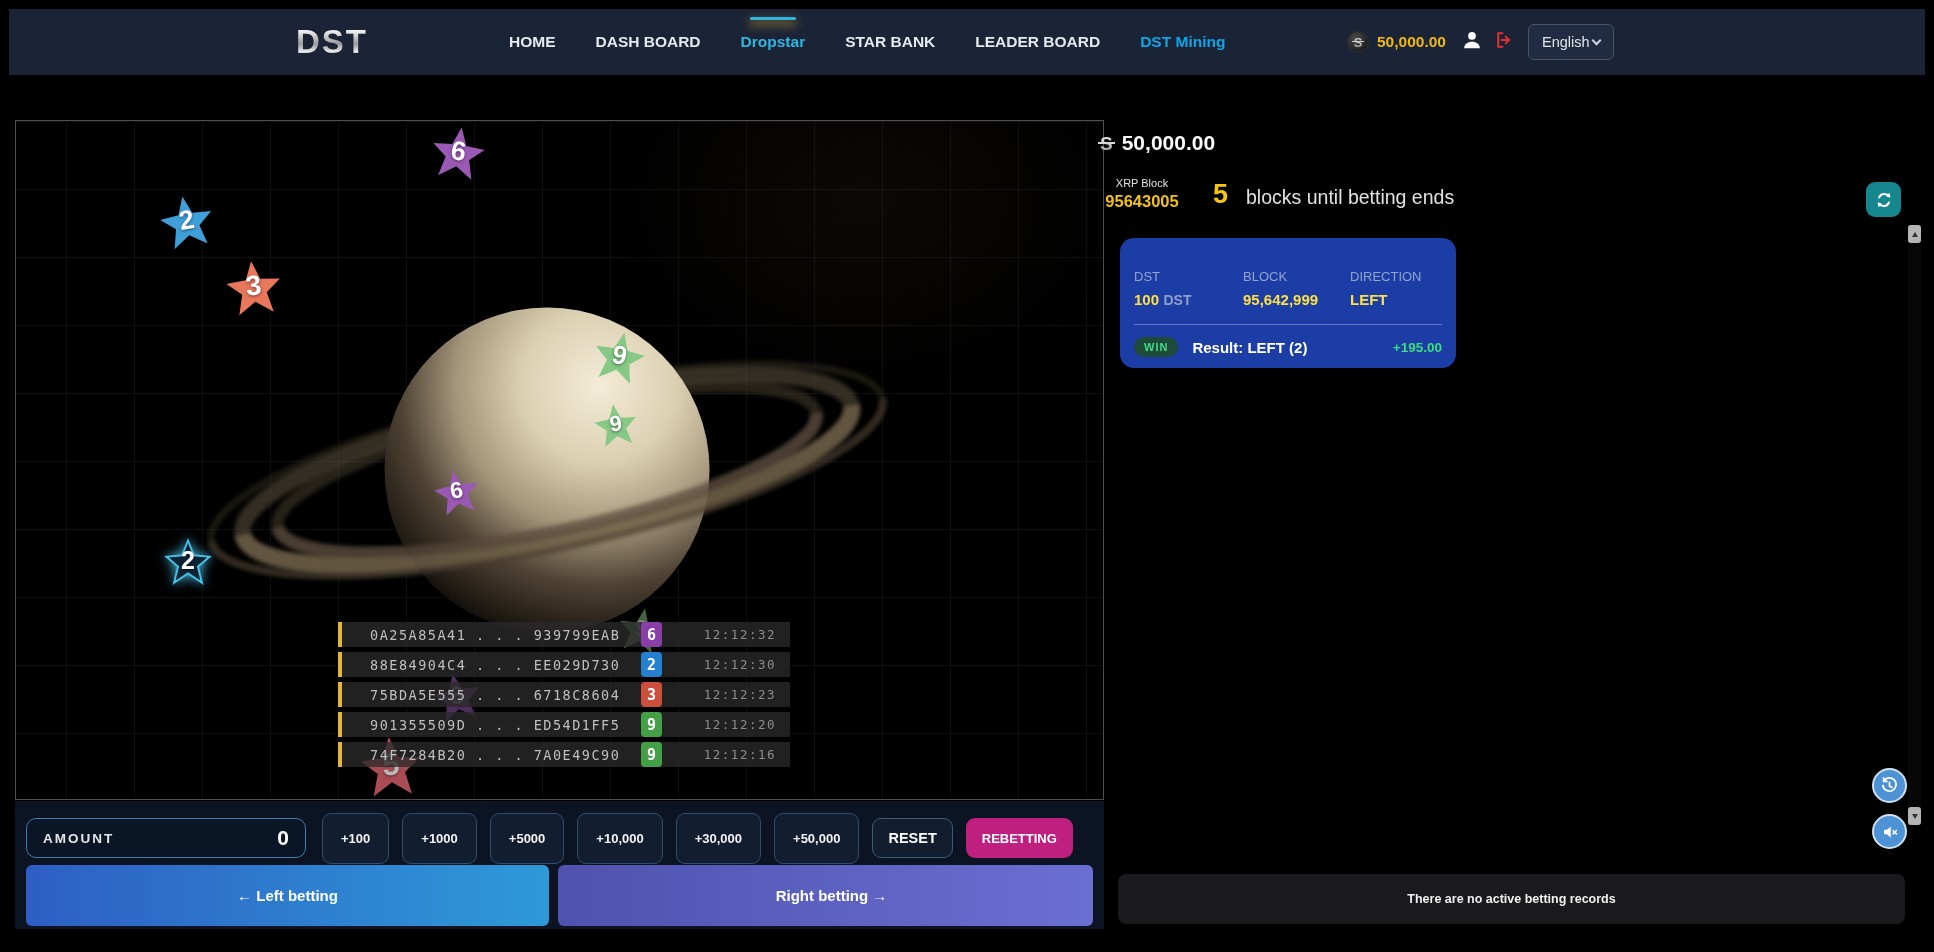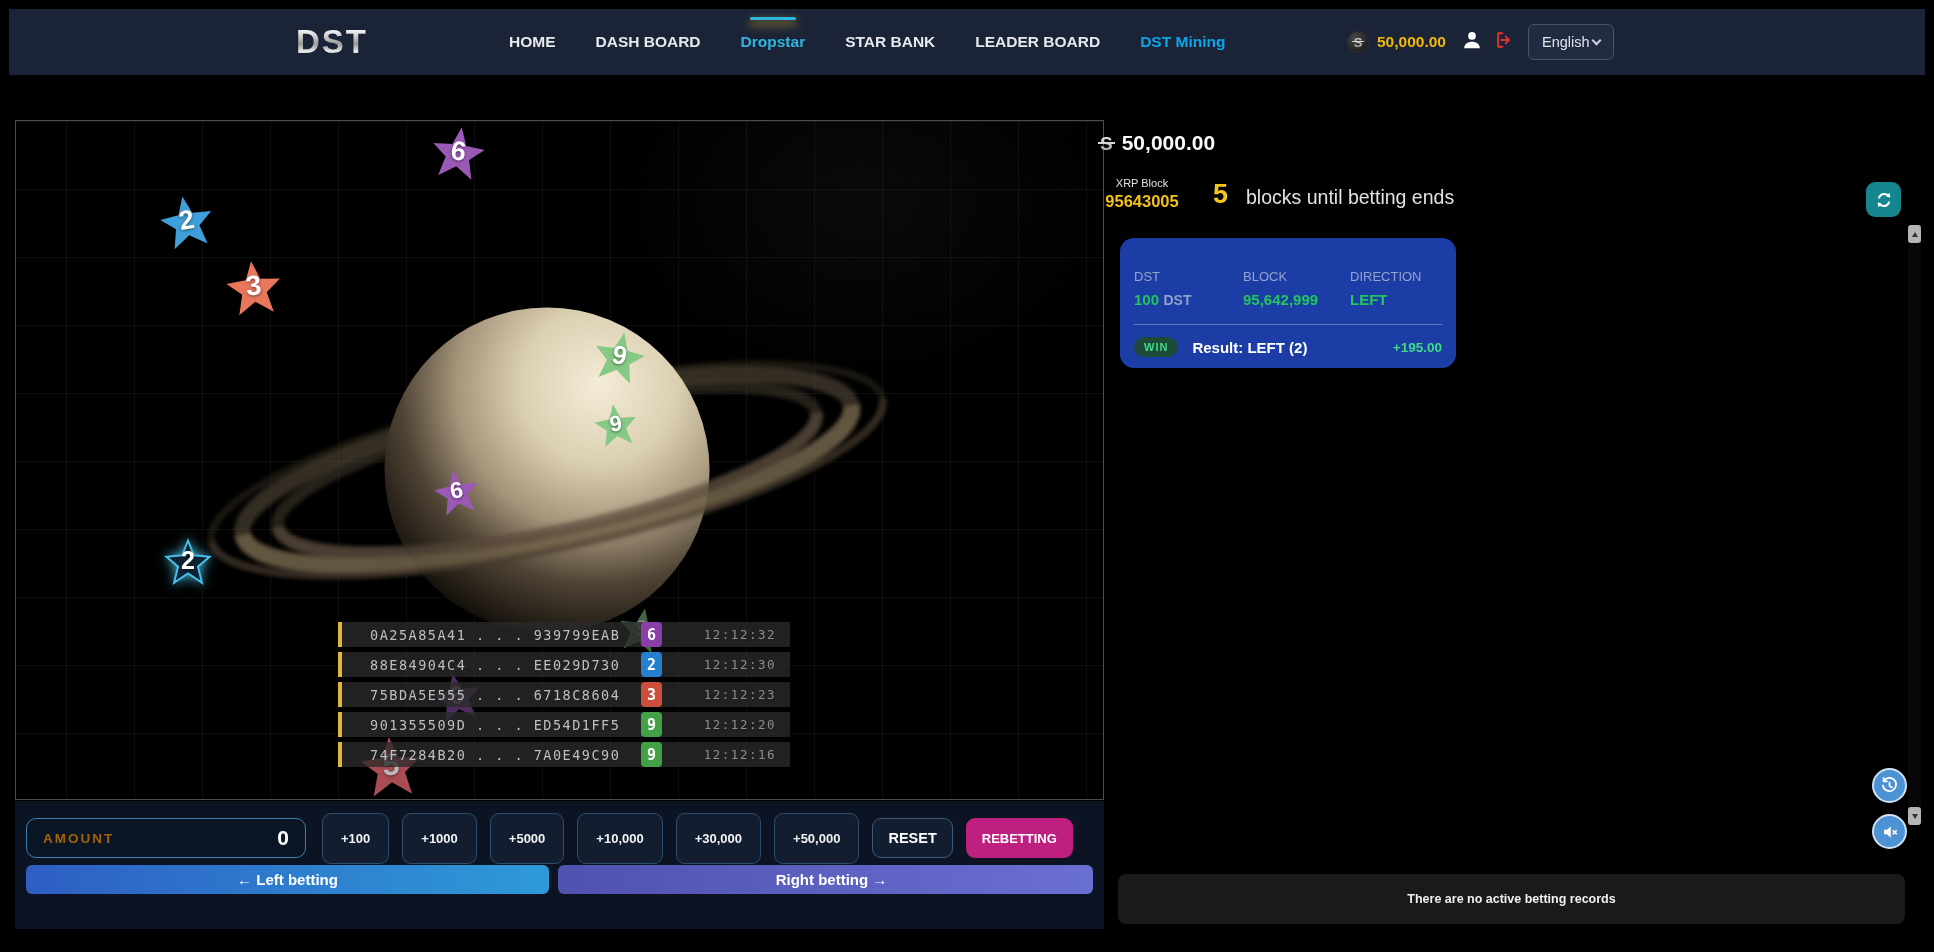--- a/index.html
+++ b/index.html
@@ -62,30 +62,30 @@
   .hr-badge { margin-left:auto; width:21px; height:25px; border-radius:4px; display:flex; align-items:center; justify-content:center;
           color:#fff; font-weight:bold; font-size:15px; font-family:"DejaVu Sans Mono", monospace; }
   .hr-time { width:128px; text-align:right; padding-right:14px; font-family:"DejaVu Sans Mono", monospace;
           font-size:12.5px; letter-spacing:1.5px; color:#8d8d8d; }
 
   
   .controls { position:absolute; left:15px; top:801px; width:1089px; height:128px; background:#0c1424; }
   .ctrl-row1 { position:absolute; left:11px; right:11px; top:17px; height:40px; display:flex; align-items:center; }
   .amount-box { width:280px; height:40px; background:#0a1626; border:1.5px solid #3d7fae; border-radius:10px;
           display:flex; align-items:center; padding:0 16px; }
-  .amount-label { color:#a16207; font-weight:bold; font-size:13.5px; letter-spacing:2px; }
+  .amount-label { color:#e5e5e5; font-weight:bold; font-size:13.5px; letter-spacing:2px; }
   .amount-value { margin-left:auto; color:#fff; font-weight:bold; font-size:21px; }
   .chip-row { display:flex; align-items:center; gap:13px; margin-left:16px; }
   .chip { height:51px; padding:0 18px; background:#121e30; border:1px solid #2e4d6b; border-radius:9px;
           color:#f2f2f2; font-weight:bold; font-size:13px; display:flex; align-items:center; cursor:pointer; white-space:nowrap; }
   .reset-btn { height:40px; padding:0 15px; margin-left:13px; background:#121e30; border:1px solid #3a5a7a; border-radius:9px;
           color:#fff; font-weight:bold; font-size:14.5px; display:flex; align-items:center; cursor:pointer; }
   .rebet-btn { height:40px; padding:0 16px; margin-left:13px; background:#bf1f7e; border:none; border-radius:9px;
           color:#fff; font-weight:bold; font-size:13px; display:flex; align-items:center; cursor:pointer; }
-  .ctrl-row2 { position:absolute; left:11px; right:11px; top:64px; height:29px; display:flex; gap:9px; }
+  .ctrl-row2 { position:absolute; left:11px; right:11px; top:64px; height:61px; display:flex; gap:9px; }
   .bet-left { flex:1; border:none; border-radius:6px; background:linear-gradient(90deg,#2e5ec4,#2e9ad8);
           color:#fff; font-weight:bold; font-size:15px; cursor:pointer; }
   .bet-right { flex:1; border:none; border-radius:6px; background:linear-gradient(90deg,#4f52ae,#6a6fd2);
           color:#fff; font-weight:bold; font-size:15px; cursor:pointer;padding-left:12px; }
 
   
   .sb-balance { position:absolute; left:1100px; top:131px; display:flex; align-items:center; gap:9px; }
   .s-icon { font-size:19px; font-weight:bold; position:relative; line-height:1;
           background:linear-gradient(180deg,#f5f5f5,#9b9b9b); -webkit-background-clip:text; background-clip:text; color:transparent; }
   .s-icon::after { content:''; position:absolute; left:-2px; right:-2px; top:46%; height:1.5px; background:#d8d8d8; }
@@ -96,21 +96,21 @@
   .countdown-num { position:absolute; left:1213px; top:179px; color:#f5c518; font-weight:bold; font-size:27px; }
   .countdown-text { position:absolute; left:1246px; top:186px; color:#e2e2e2; font-size:19.5px; }
   .refresh-btn { position:absolute; left:1866px; top:182px; width:35px; height:35px; border-radius:9px; background:#15858e;
           display:flex; align-items:center; justify-content:center; cursor:pointer; border:none; }
 
   .bet-card { position:absolute; left:1120px; top:238px; width:336px; height:130px; background:#1c3da5; border-radius:14px; }
   .bc-head { position:absolute; left:14px; right:14px; top:31px; display:flex; }
   .bc-vals { position:absolute; left:14px; right:14px; top:53px; display:flex; }
   .bc-c1 { width:109px; } .bc-c2 { width:107px; } .bc-c3 { flex:1; }
   .bc-label { color:#93a3cc; font-size:13px; }
-  .bc-val { color:#22c55e; font-weight:bold; font-size:15px; }
+  .bc-val { color:#fde047; font-weight:bold; font-size:15px; }
   .bc-unit { color:#8fa0c8; font-weight:bold; font-size:14px; }
   .bc-divider { position:absolute; left:14px; right:14px; top:86px; height:1px; background:rgba(255,255,255,.3); }
   .bc-footer { position:absolute; left:14px; right:14px; top:97px; height:24px; display:flex; align-items:center; }
   .win-pill { background:#1e4a3a; color:#3edc84; font-weight:bold; font-size:11px; letter-spacing:1px;
           padding:4px 10px; border-radius:12px; }
   .bc-result { margin-left:14px; color:#fff; font-weight:bold; font-size:15px; }
   .bc-profit { margin-left:auto; color:#3edc84; font-weight:bold; font-size:13.5px; }
 
   .empty-panel { position:absolute; left:1118px; top:874px; width:787px; height:50px; background:#1a1a1c; border-radius:8px;
           display:flex; align-items:center; justify-content:center; color:#f0f0f0; font-size:12.5px; font-weight:600; }

